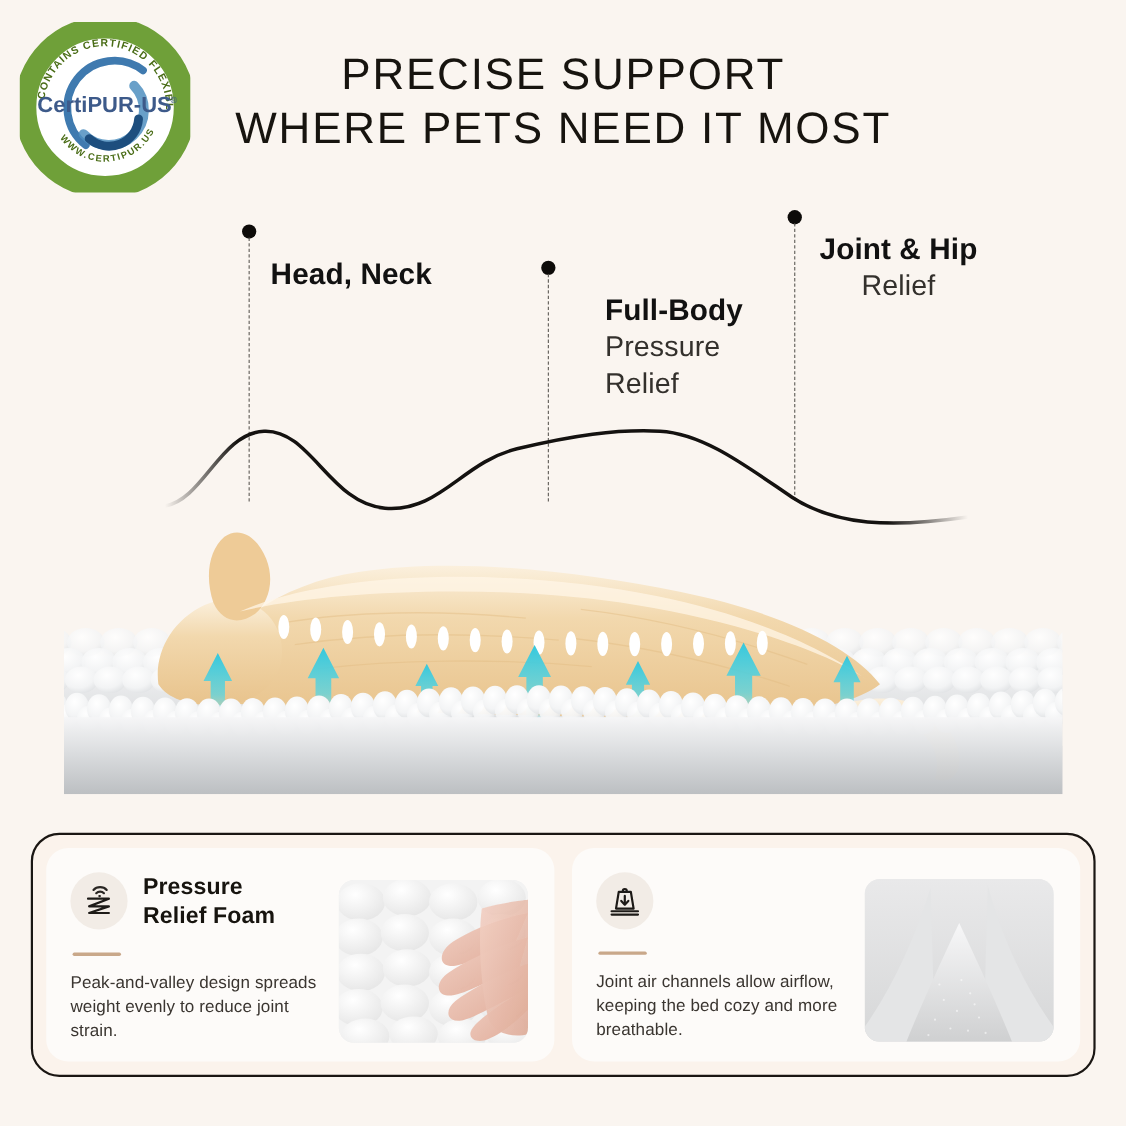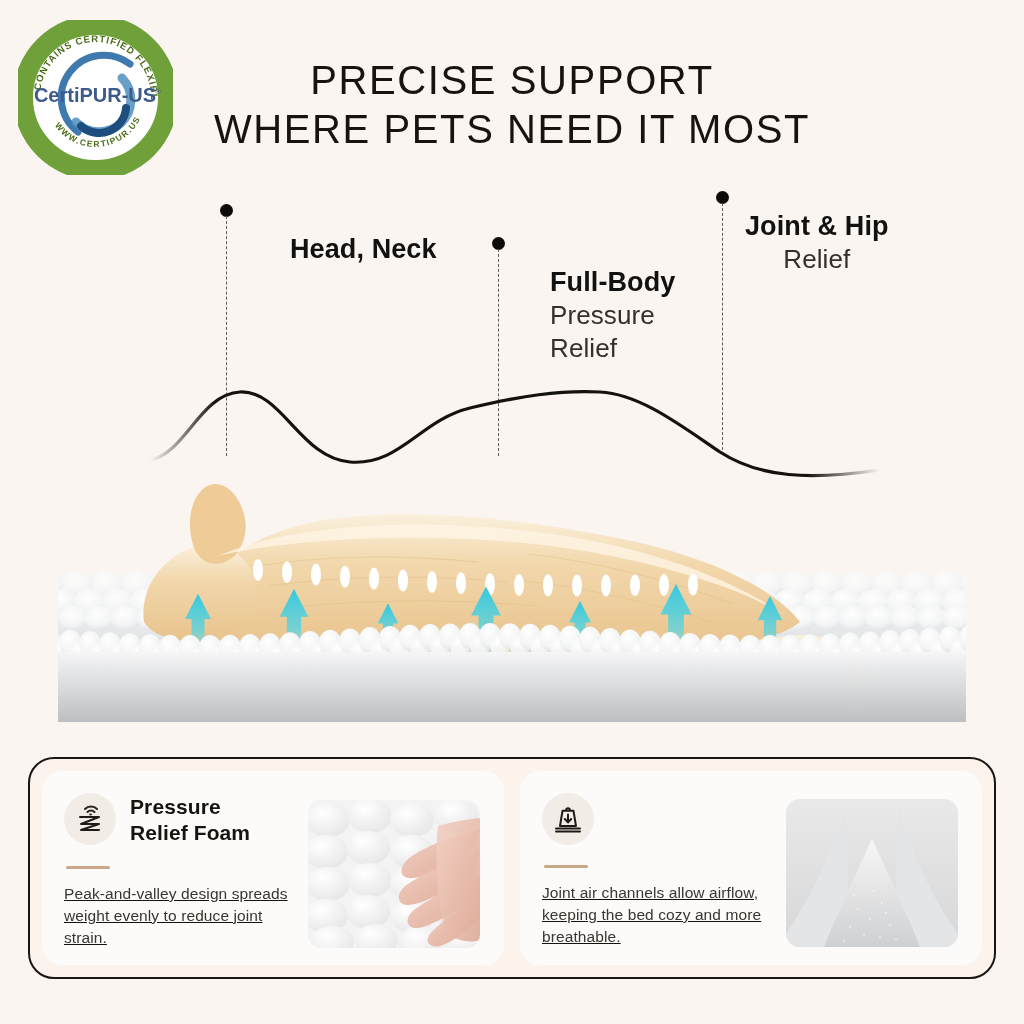--- a/index.html
+++ b/index.html
@@ -12,21 +12,21 @@
     color:#16130f;
   }
   .stage{position:absolute;inset:0;}
 
   
   .badge{position:absolute;left:18px;top:20px;width:155px;height:155px;border-radius:50%;
          background:#fdfdfb;}
   .badge svg{display:block;}
 
   
-  .headline{position:absolute;left:0;right:0;top:44px;text-align:center;margin-top:12px;}
+  .headline{position:absolute;left:0;right:0;top:44px;text-align:center;}
   .headline .l{
     display:block;font-size:40px;letter-spacing:1.6px;font-weight:400;
     line-height:49px;color:#17140f;
     font-family:"Liberation Sans", sans-serif;
   }
 
   
   .callout{position:absolute;}
   .callout .ttl{font-size:27px;font-weight:700;line-height:34px;color:#111;letter-spacing:.1px;white-space:nowrap;}
   .callout .sub{font-size:26px;font-weight:400;line-height:33px;color:#33302c;letter-spacing:.1px;}
@@ -44,21 +44,21 @@
   .panel{position:absolute;left:28px;top:757px;width:968px;height:222px;
          border:2.5px solid #1a1613;border-radius:26px;background:#fbf3ec;
          box-sizing:border-box;display:flex;align-items:center;justify-content:space-between;
          padding:0 12px;}
   .fcard{width:462px;height:194px;background:#fdfbf9;border-radius:20px;
          box-sizing:border-box;padding:22px 24px 20px 22px;display:flex;flex-direction:column;}
   .fcard-top{display:flex;align-items:flex-start;gap:14px;}
   .ficon{width:52px;height:52px;border-radius:50%;background:#f2ece6;flex:none;
          display:flex;align-items:center;justify-content:center;}
   .fhead{font-size:21px;font-weight:700;line-height:26px;color:#17140f;padding-top:1px;letter-spacing:.1px;}
-  .fbody{display:flex;gap:16px;margin-top:8px;flex:1;text-decoration:underline;}
+  .fbody{display:flex;gap:16px;margin-top:8px;flex:1;}
   .fleft{flex:1;display:flex;flex-direction:column;}
   .rule{width:44px;height:3px;background:#c9a88a;border-radius:2px;margin:12px 0 14px 2px;}
   .fdesc{font-size:15.5px;line-height:22px;color:#3a3530;letter-spacing:.1px;}
   .fthumb{width:172px;height:148px;border-radius:14px;overflow:hidden;flex:none;align-self:flex-start;
           margin-top:-54px;background:#efefef;}
   .fthumb svg{display:block;}
 </style>
 </head>
 <body>
 
@@ -92,21 +92,21 @@
 
   </div>
 
   <div class="headline">
     <span class="l">PRECISE SUPPORT</span>
     <span class="l">WHERE PETS NEED IT MOST</span>
   </div>
 
   <div class="dot" style="left:220px;top:204px;"></div>
   <div class="leader" style="left:226px;top:216px;height:240px;"></div>
-  <div class="callout" style="left:246px;top:232px;margin-left:44px;">
+  <div class="callout" style="left:246px;top:232px;">
     <div class="ttl">Head, Neck</div>
   </div>
 
   <div class="dot" style="left:492px;top:237px;"></div>
   <div class="leader" style="left:498px;top:249px;height:207px;"></div>
   <div class="callout" style="left:550px;top:265px;">
     <div class="ttl">Full-Body</div>
     <div class="sub" style="white-space:pre-line">Pressure
 Relief</div>
   </div>

